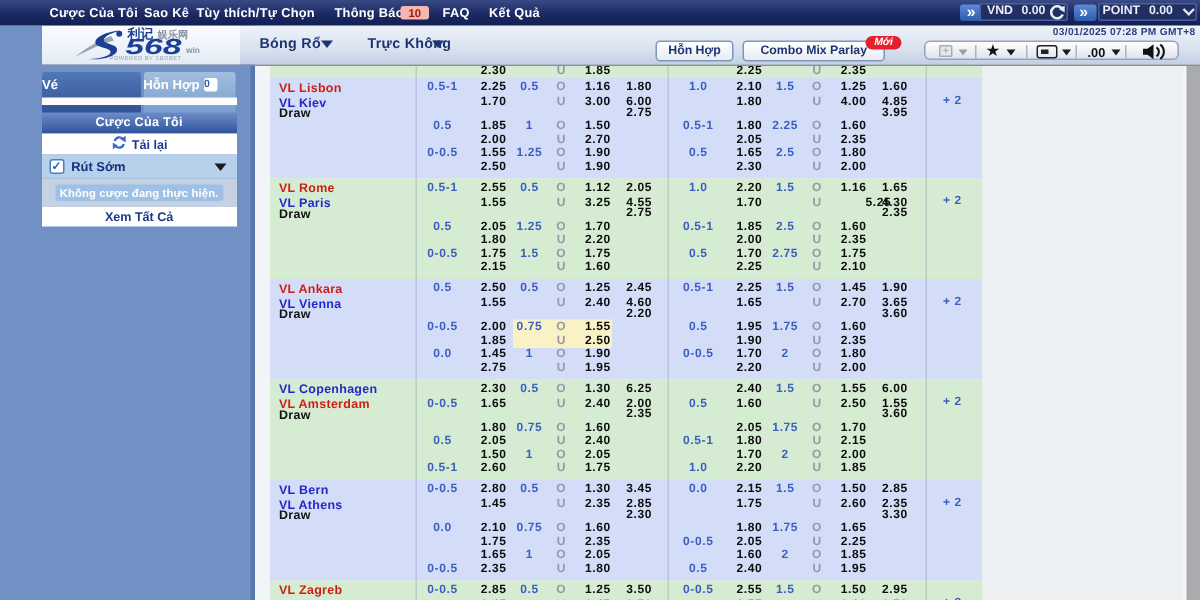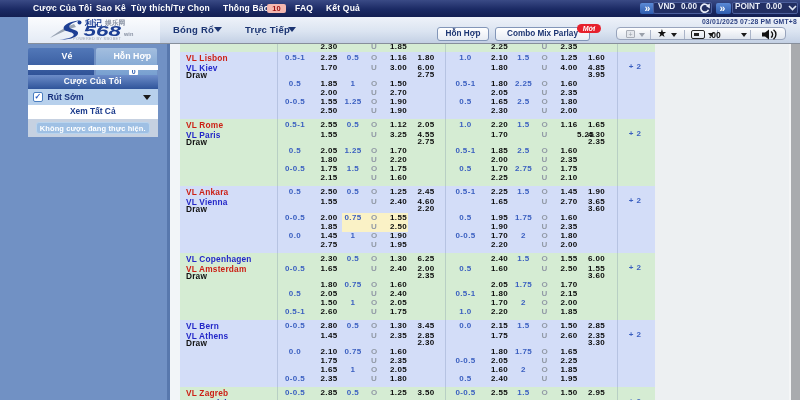--- a/index.html
+++ b/index.html
@@ -35,21 +35,21 @@
   color:#fff; font-size:7px; font-style:italic; font-weight:bold; text-align:center; line-height:9.5px; }
 #toolbar { position:absolute; left:616px; top:26.5px; width:170px; height:13.5px;
   background:linear-gradient(#fefefe,#dfe5ee); border:1px solid #98a4bc; border-radius:4px; }
 .tsep { position:absolute; top:2px; width:1px; height:9px; background:#aab4c8; }
 .dtri { position:absolute; width:0; height:0; border-left:3.5px solid transparent; border-right:3.5px solid transparent; border-top:4.5px solid #1a1a1a; }
 
 
 #sidebg { position:absolute; left:0; top:17px; width:170px; height:383px; background:#7191c4; }
 #sbedge { position:absolute; left:166.5px; top:44px; width:3.5px; height:356px; background:#5878ad; }
 #gutter { position:absolute; left:170px; top:44px; width:10px; height:356px; background:#f2f5f8; }
-.tab { position:absolute; top:48px; height:32px; font-size:8.8px; font-weight:bold; color:#fff; text-align:center; line-height:16px; border-radius:2px 2px 0 0;padding-left:12px; }
+.tab { position:absolute; top:48px; height:32px; font-size:8.8px; font-weight:bold; color:#fff; line-height:16px; border-radius:2px 2px 0 0; }
 #tabve { left:28px; width:66px; background:linear-gradient(#5278b8,#2b4d93); border-bottom:1px solid #1e3a78; }
 #tabhh { left:95.5px; width:61.5px; background:linear-gradient(#a3bedf,#6f9acd); }
 #tabhh i { display:inline-block; width:9px; height:9px; background:#fff; border-radius:2px; color:#2b5cb0; font-size:7px; font-weight:bold; line-height:9px; vertical-align:1px; margin-left:3px; }
 #tabwhite { position:absolute; left:28px; top:65.4px; width:129.5px; height:4.2px; background:#fdfdfe; }
 #panel { position:absolute; left:28px; top:75px; width:129.5px; }
 #phead { height:13.5px; background:linear-gradient(#6d8dc9,#2f549a); color:#fff; font-size:8.4px; font-weight:bold; text-align:center; line-height:13.5px; letter-spacing:.2px; }
 #prefresh { height:14.1px; background:#fff; color:#1a3a8c; font-size:8.4px; font-weight:bold; text-align:center; line-height:14px; }
 #prut { position:relative; height:16.5px; background:#b7d0ec; }
 #prut .cb { position:absolute; left:4.5px; top:3px; width:10.5px; height:10.5px; background:#fff; border:1.5px solid #4a7ec0; border-radius:2px; color:#2458c0; font-size:8px; font-weight:bold; line-height:7.5px; text-align:center; }
 #prut .lb { position:absolute; left:19.5px; top:3.5px; font-size:8.6px; font-weight:bold; color:#16307c; }
@@ -85,68 +85,74 @@
       <circle cx="51.5" cy="5.5" r="2" fill="#1d3f94"></circle>
       <text x="57" y="8.6" font-family="Liberation Sans" font-size="8.6" font-weight="bold" fill="#1d3f94">利记</text>
       <text x="77" y="8.2" font-family="Liberation Sans" font-size="6.8" font-weight="bold" fill="#8a93a4">娱乐网</text>
       <text x="0" y="0" transform="translate(55.5,18.8) scale(1.55,1)" font-family="Liberation Sans" font-size="14.5" font-weight="bold" font-style="italic" fill="#1d3f94">568</text>
       <text x="96" y="18.6" font-family="Liberation Sans" font-size="5.6" font-weight="bold" fill="#8a93a4">win</text>
       <text x="45" y="23.2" font-family="Liberation Sans" font-size="3.8" fill="#9aa3b2" letter-spacing=".35">POWERED BY SBOBET</text>
     </g>
   </svg>
   <span class="nav" style="left:145px">Bóng Rổ</span>
   <b class="tri" style="left:186px;top:10px"></b>
-  <span class="nav" style="left:217px">Trực Tiếp</span>
+  <span class="nav" style="left:217px">Trực Không</span>
   <b class="tri" style="left:260px;top:10px"></b>
   <span id="date">03/01/2025 07:28 PM GMT+8</span>
 </div>
 <div id="navline"></div>
 
 <span class="hbtn" style="left:437px;width:52px;line-height:12.5px">Hỗn Hợp</span>
 <span class="hbtn" style="left:495px;width:95px;line-height:12.5px">Combo Mix Parlay</span>
 <span id="moi">Mới</span>
 <div id="toolbar">
   <span style="position:absolute;left:9px;top:2.5px;width:9px;height:8px;border:1px solid #a8adb6;background:#e4e7ec;border-radius:1px;color:#9aa0aa;font-size:7px;line-height:7px;text-align:center">+</span>
   <b class="dtri" style="left:22px;top:5px;border-top-color:#9aa0aa"></b>
   <b class="tsep" style="left:33px"></b>
   <span style="position:absolute;left:40px;top:-1px;font-size:11px;color:#111">★</span>
   <b class="dtri" style="left:54px;top:5px"></b>
   <b class="tsep" style="left:67px"></b>
   <span style="position:absolute;left:74px;top:2.5px;width:14px;height:8.5px;border:1.5px solid #222;border-radius:2px"></span>
   <span style="position:absolute;left:76.5px;top:5px;width:5px;height:3.5px;background:#222"></span>
   <b class="dtri" style="left:91px;top:5px"></b>
   <b class="tsep" style="left:100px"></b>
-  <span style="position:absolute;left:92px;top:2.5px;font-size:8.5px;font-weight:bold;color:#111">.00</span>
+  <span style="position:absolute;left:108px;top:2.5px;font-size:8.5px;font-weight:bold;color:#111">.00</span>
   <b class="dtri" style="left:124px;top:5px"></b>
   <b class="tsep" style="left:133px"></b>
   <svg width="17" height="11" style="position:absolute;left:144px;top:1.5px">
     <polygon points="1,3.5 4,3.5 8,0.5 8,10.5 4,7.5 1,7.5" fill="#111"></polygon>
     <path d="M 10 2.5 A 3.6 3.6 0 0 1 10 8.5" fill="none" stroke="#111" stroke-width="1.4"></path>
     <path d="M 12.5 0.8 A 5.8 5.8 0 0 1 12.5 10.2" fill="none" stroke="#111" stroke-width="1.4"></path>
   </svg>
 </div>
 
 <div id="sbedge"></div>
 <div style="position:absolute;left:788.5px;top:44px;width:2.5px;height:356px;background:#f5f6f7"></div>
 <div style="position:absolute;left:791px;top:44px;width:9px;height:356px;background:#a9abae"></div>
 <div id="gutter"></div>
 <span class="tab" id="tabve">Vé</span>
 <span class="tab" id="tabhh">Hỗn Hợp<i>0</i></span>
 <div id="tabwhite"></div>
 <div id="panel">
   <div id="phead">Cược Của Tôi</div>
+  <div id="prefresh"><svg width="11" height="10" style="vertical-align:-1.5px;margin-right:3px">
+    <path d="M 2.5 4 A 3.2 3.2 0 0 1 8.3 3" fill="none" stroke="#3a6ad0" stroke-width="1.5"></path>
+    <polygon points="9.8,0.5 9.8,5 6.4,2.8" fill="#3a6ad0"></polygon>
+    <path d="M 8.5 6 A 3.2 3.2 0 0 1 2.7 7" fill="none" stroke="#3a6ad0" stroke-width="1.5"></path>
+    <polygon points="1.2,9.5 1.2,5 4.6,7.2" fill="#3a6ad0"></polygon>
+  </svg>Tải lại</div>
   <div id="prut">
     <span class="cb">✓</span>
     <span class="lb">Rút Sớm</span>
     <b class="ar"></b>
   </div>
-  <div id="pxem">Xem Tất Cả</div>
   <div id="pbtnarea">
       <span id="pbtn">Không cược đang thực hiện.</span>
     </div>
+  <div id="pxem">Xem Tất Cả</div>
 </div>
 
 <div id="tbl">
 <div class="blk bgG" style="top:0;height:8px"></div>
 <i class="c od" style="left:140.5px;top:-2px">2.30</i>
 <i class="c ou" style="left:174px;top:-2px">U</i>
 <i class="c od" style="left:210px;top:-2px">1.85</i>
 <i class="c od" style="left:311.0px;top:-2px">2.25</i>
 <i class="c ou" style="left:344.5px;top:-2px">U</i>
 <i class="c od" style="left:380.5px;top:-2px">2.35</i>

